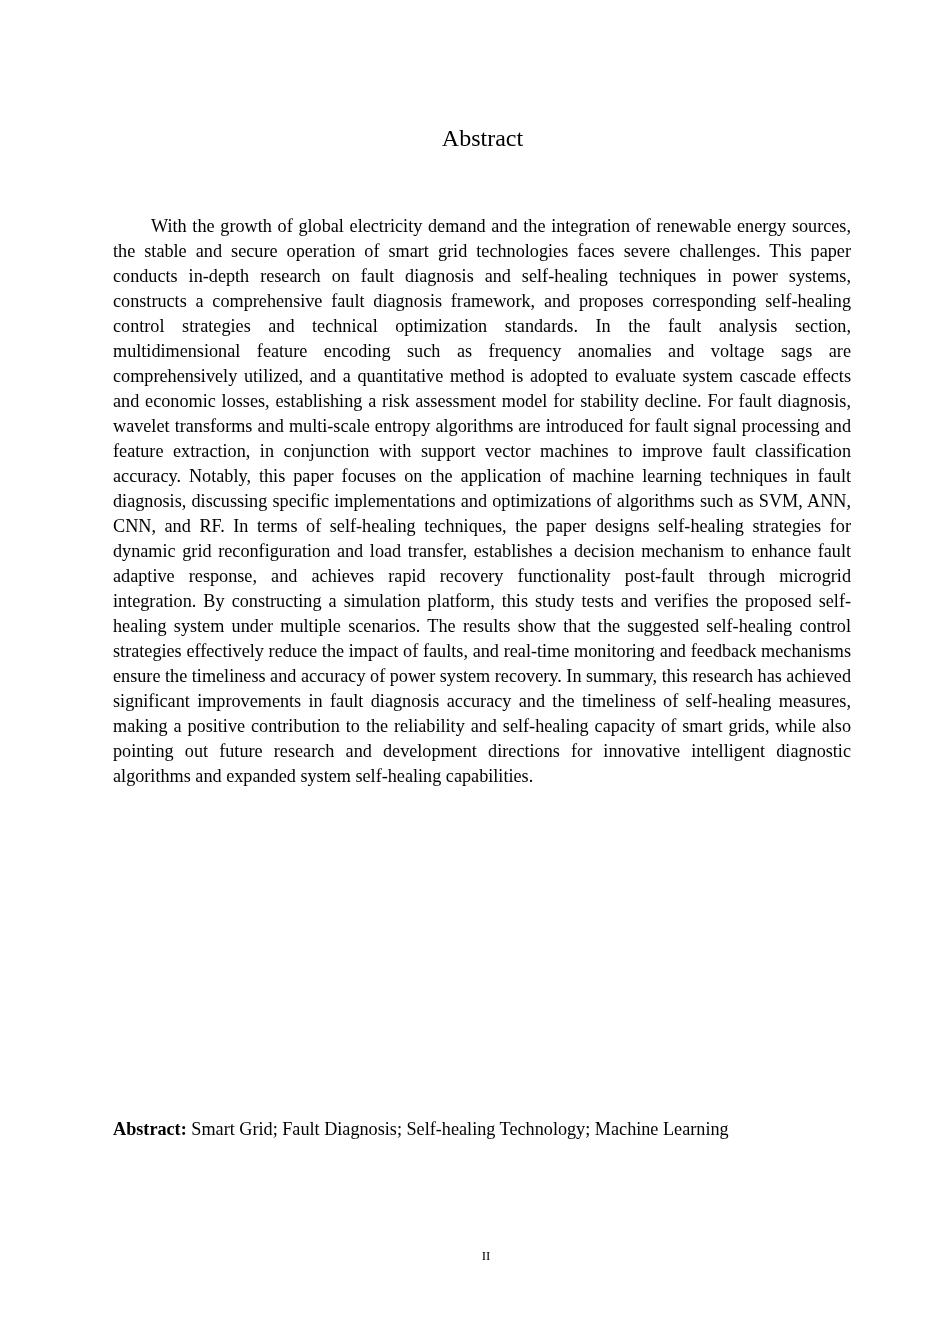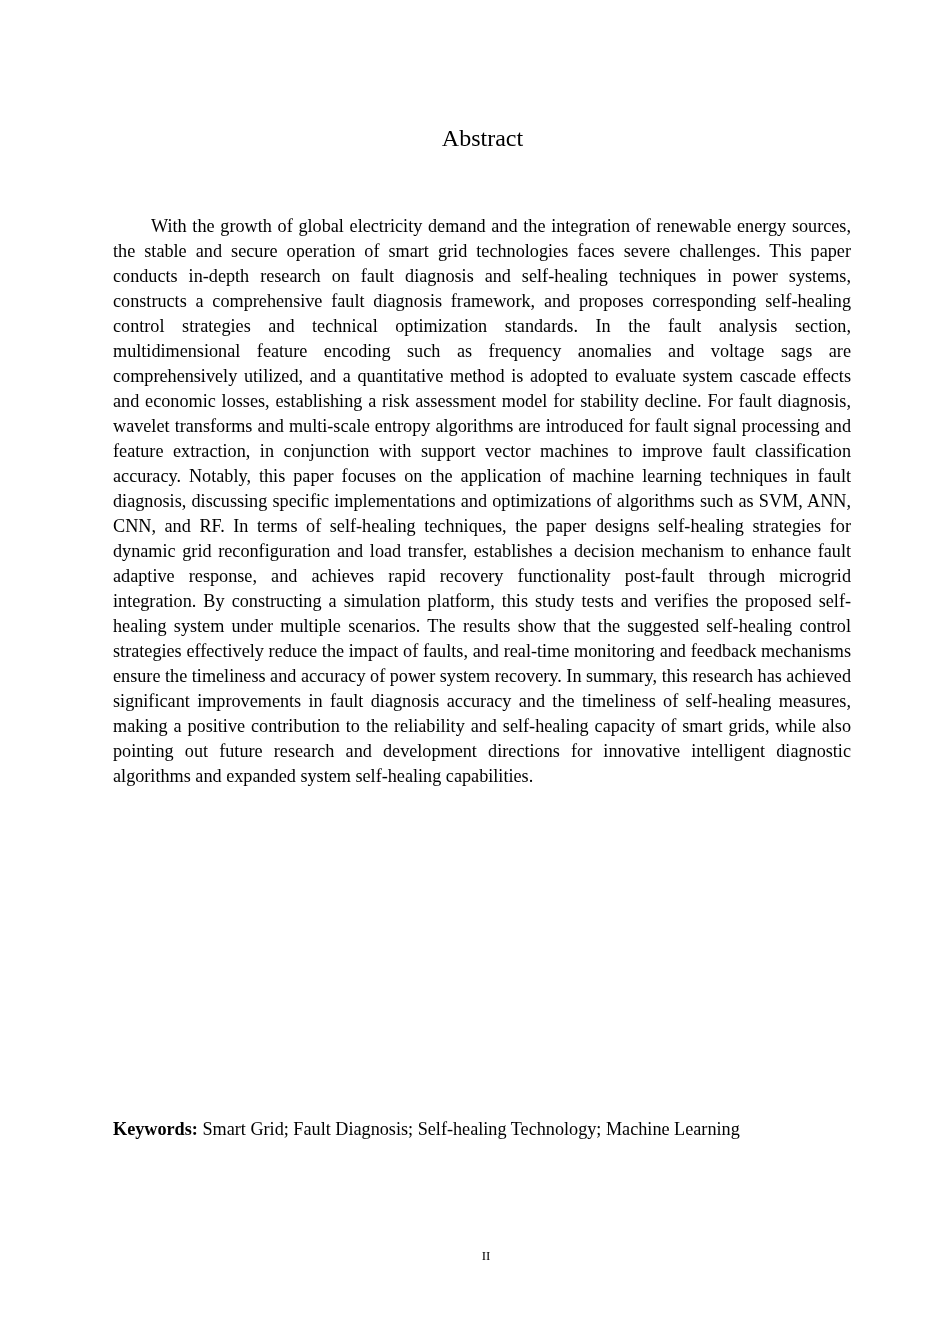--- a/index.html
+++ b/index.html
@@ -16,15 +16,15 @@
   .page-number { position: absolute; top: 1248px; left: 0; width: 972px; text-align: center;
                  font-size: 13px; line-height: 16px; }
 </style>
 </head>
 <body>
 
 <div class="title">Abstract</div>
 
 <p class="abstract-body">With the growth of global electricity demand and the integration of renewable energy sources, the stable and secure operation of smart grid technologies faces severe challenges. This paper conducts in-depth research on fault diagnosis and self-healing techniques in power systems, constructs a comprehensive fault diagnosis framework, and proposes corresponding self-healing control strategies and technical optimization standards. In the fault analysis section, multidimensional feature encoding such as frequency anomalies and voltage sags are comprehensively utilized, and a quantitative method is adopted to evaluate system cascade effects and economic losses, establishing a risk assessment model for stability decline. For fault diagnosis, wavelet transforms and multi-scale entropy algorithms are introduced for fault signal processing and feature extraction, in conjunction with support vector machines to improve fault classification accuracy. Notably, this paper focuses on the application of machine learning techniques in fault diagnosis, discussing specific implementations and optimizations of algorithms such as SVM, ANN, CNN, and RF. In terms of self-healing techniques, the paper designs self-healing strategies for dynamic grid reconfiguration and load transfer, establishes a decision mechanism to enhance fault adaptive response, and achieves rapid recovery functionality post-fault through microgrid integration. By constructing a simulation platform, this study tests and verifies the proposed self-healing system under multiple scenarios. The results show that the suggested self-healing control strategies effectively reduce the impact of faults, and real-time monitoring and feedback mechanisms ensure the timeliness and accuracy of power system recovery. In summary, this research has achieved significant improvements in fault diagnosis accuracy and the timeliness of self-healing measures, making a positive contribution to the reliability and self-healing capacity of smart grids, while also pointing out future research and development directions for innovative intelligent diagnostic algorithms and expanded system self-healing capabilities.</p>
 
-<p class="keywords"><b>Keywords:</b><span> Smart Grid; Fault Diagnosis; Self-healing Technology; Machine Learning</span></p>
+<p class="keywords"><b>Abstract:</b><span> Smart Grid; Fault Diagnosis; Self-healing Technology; Machine Learning</span></p>
 
 <div class="page-number">II</div>
 
 </body></html>

